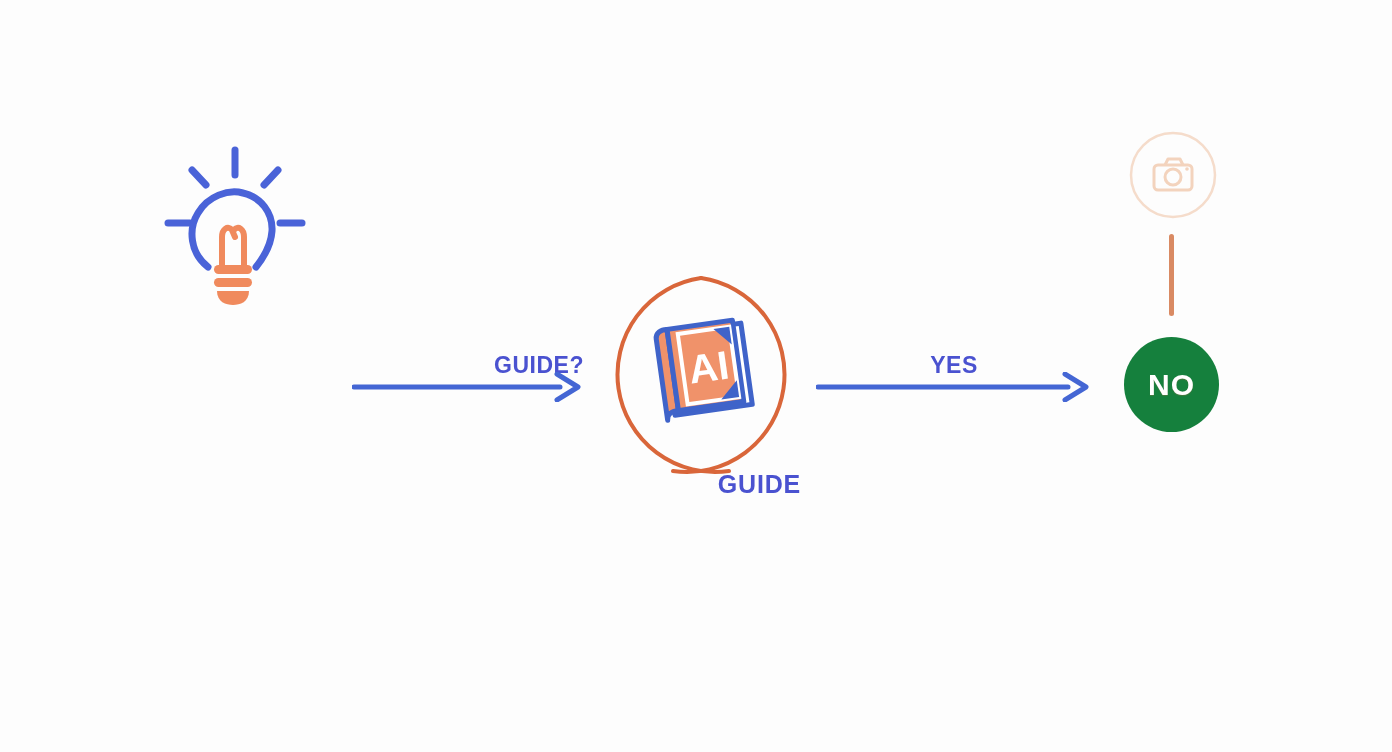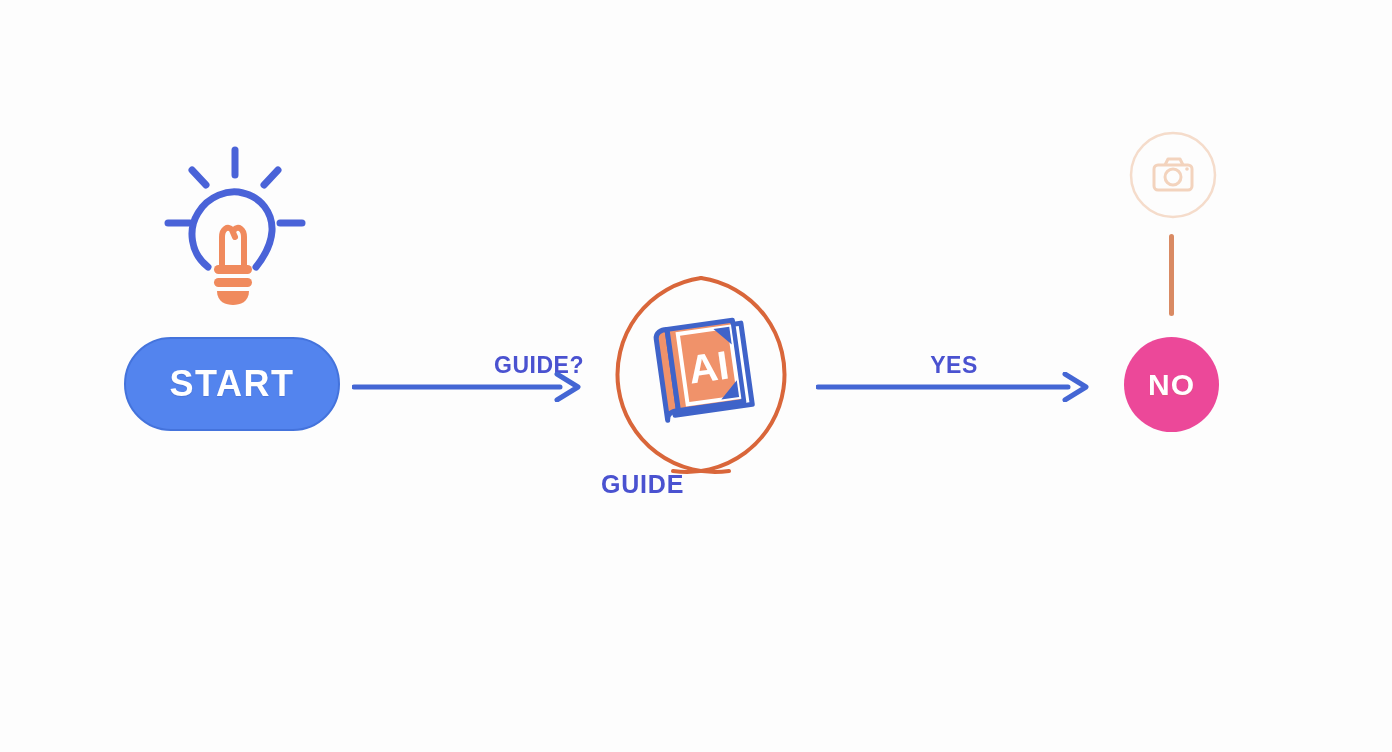--- a/index.html
+++ b/index.html
@@ -84,21 +84,21 @@
     left: 38px;
     top: 32px;
     width: 126px;
     height: 126px;
   }
   #guide-label {
     position: absolute;
     left: 601px;
     top: 470px;
     width: 200px;
-    text-align: left;
+    text-align: right;
     color: #4a52d0;
     font-size: 25px;
     font-weight: bold;
     letter-spacing: 0.8px;
   }
 
   
   #camera-node {
     position: absolute;
     left: 1128px;
@@ -118,21 +118,21 @@
     border-radius: 3px;
   }
 
   
   #no-node {
     position: absolute;
     left: 1124px;
     top: 337px;
     width: 95px;
     height: 95px;
-    background: #ec4899;
+    background: #15803d;
     border-radius: 50%;
     display: flex;
     align-items: center;
     justify-content: center;
   }
   #no-label {
     color: #ffffff;
     font-size: 30px;
     font-weight: bold;
     letter-spacing: 1px;
@@ -159,23 +159,20 @@
         <path d="M 84 122 L 84 92 C 84 84 78 80 74 85"></path>
       </g>
       <g fill="#f08a5d">
         <rect x="54" y="120" width="38" height="9" rx="4.5"></rect>
         <rect x="54" y="133" width="38" height="9" rx="4.5"></rect>
         <path d="M 57 146 L 89 146 C 89 157 80 160 73 160 C 66 160 57 157 57 146 Z"></path>
       </g>
     </svg>
   </div>
 
-  <div id="start-node">
-    <span id="start-label">START</span>
-  </div>
 
   <div id="arrow-1" class="arrow-group">
     <span id="arrow-1-label" class="arrow-label">GUIDE?</span>
     <svg class="arrow-svg" width="232" height="30" viewBox="0 0 232 30" xmlns="http://www.w3.org/2000/svg">
       <line x1="2" y1="15" x2="208" y2="15" stroke="#4466d4" stroke-width="5" stroke-linecap="round"></line>
       <polyline points="205,2 226,15 205,28" stroke="#4466d4" stroke-width="5" fill="none" stroke-linecap="round" stroke-linejoin="round"></polyline>
     </svg>
   </div>
 
   <div id="guide-node">

